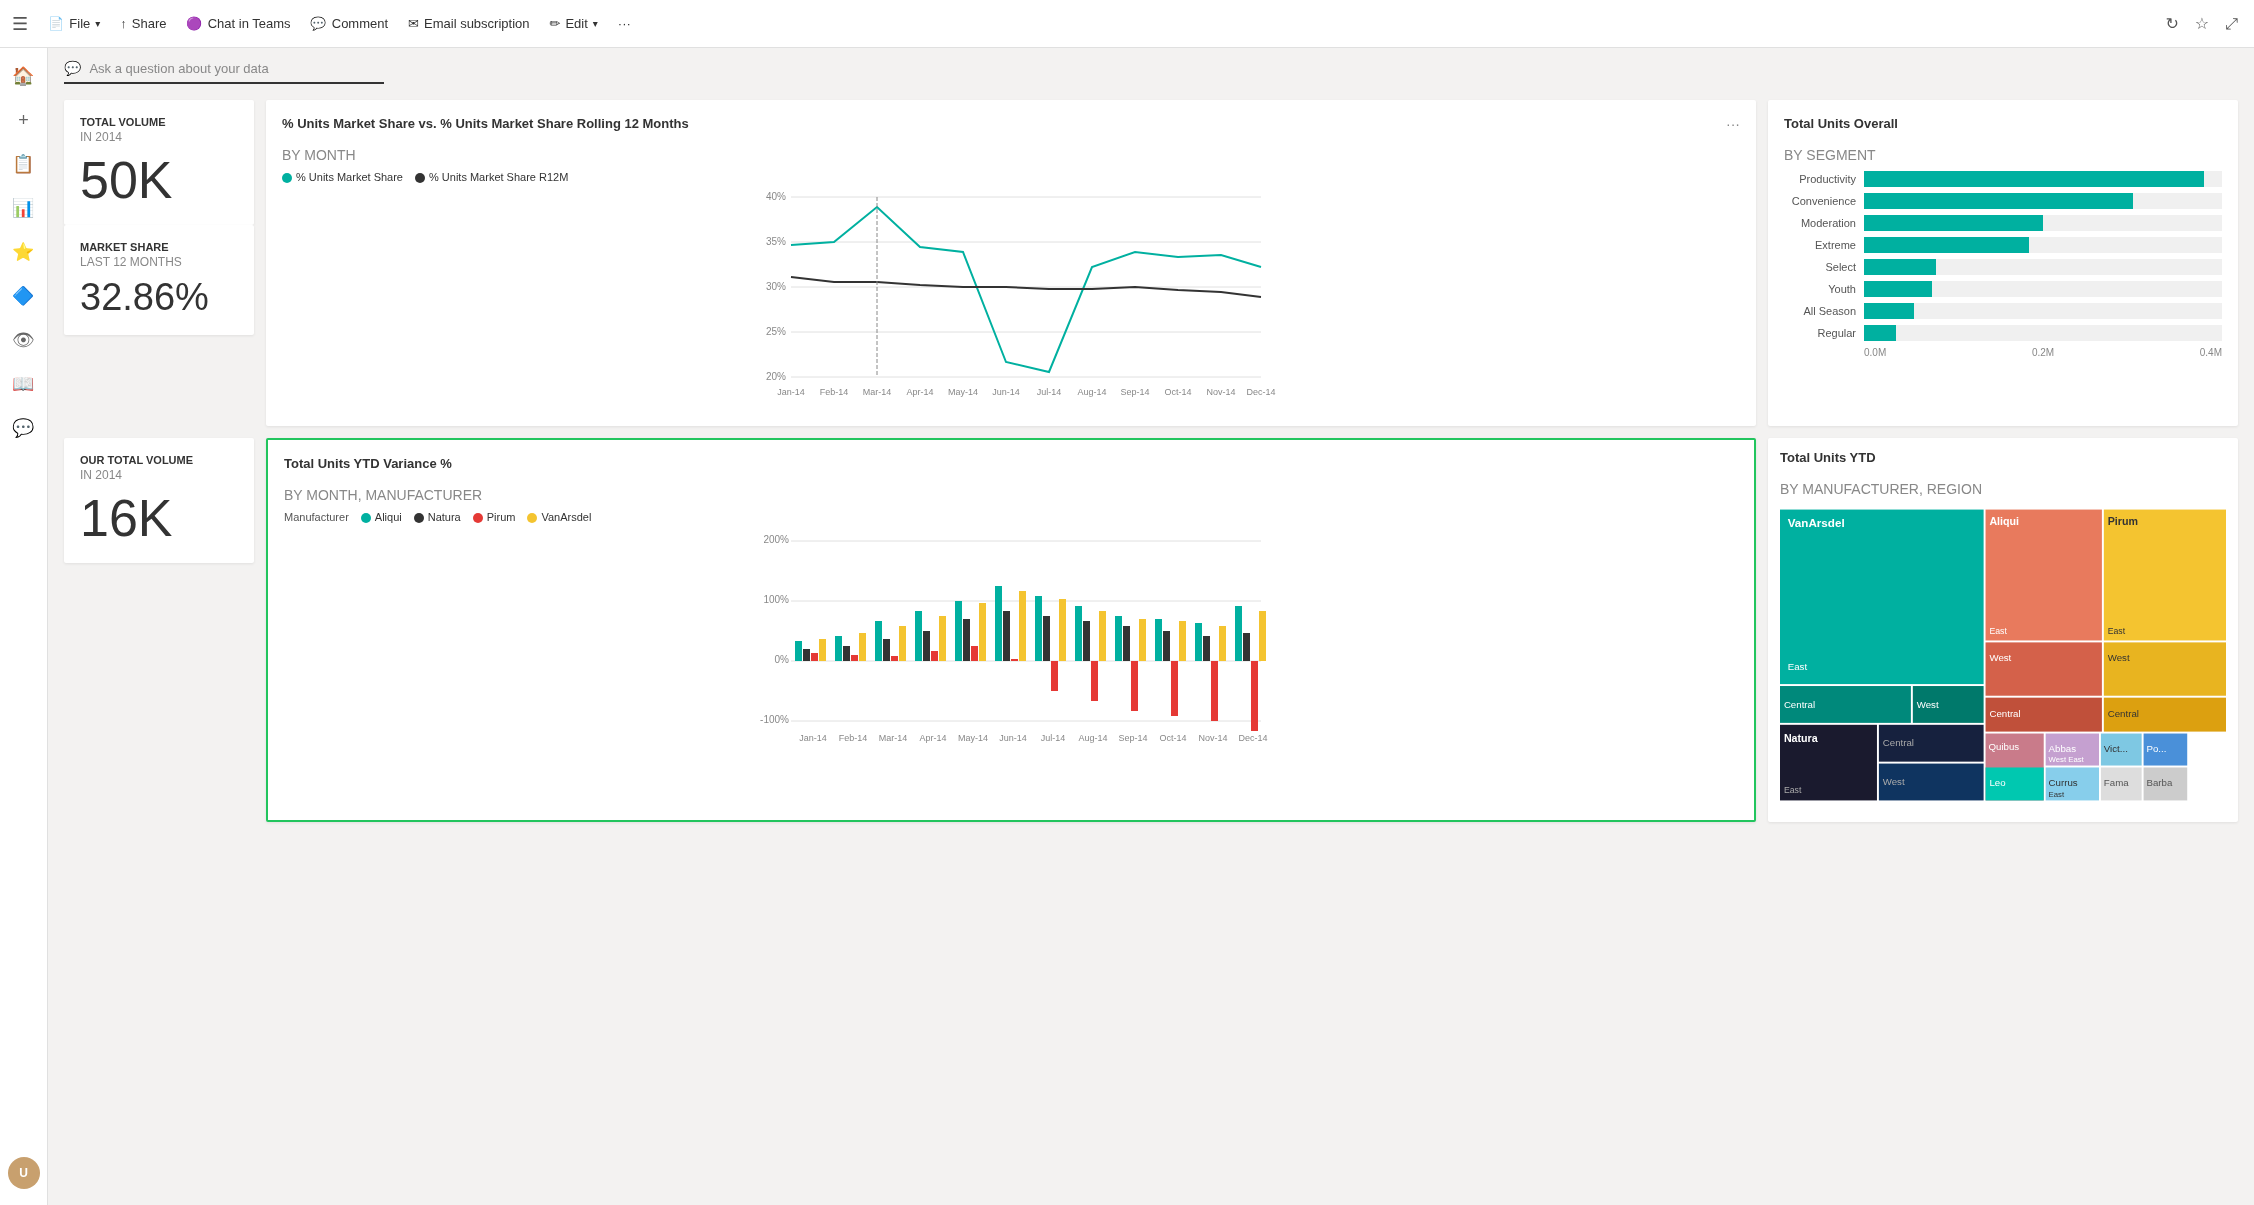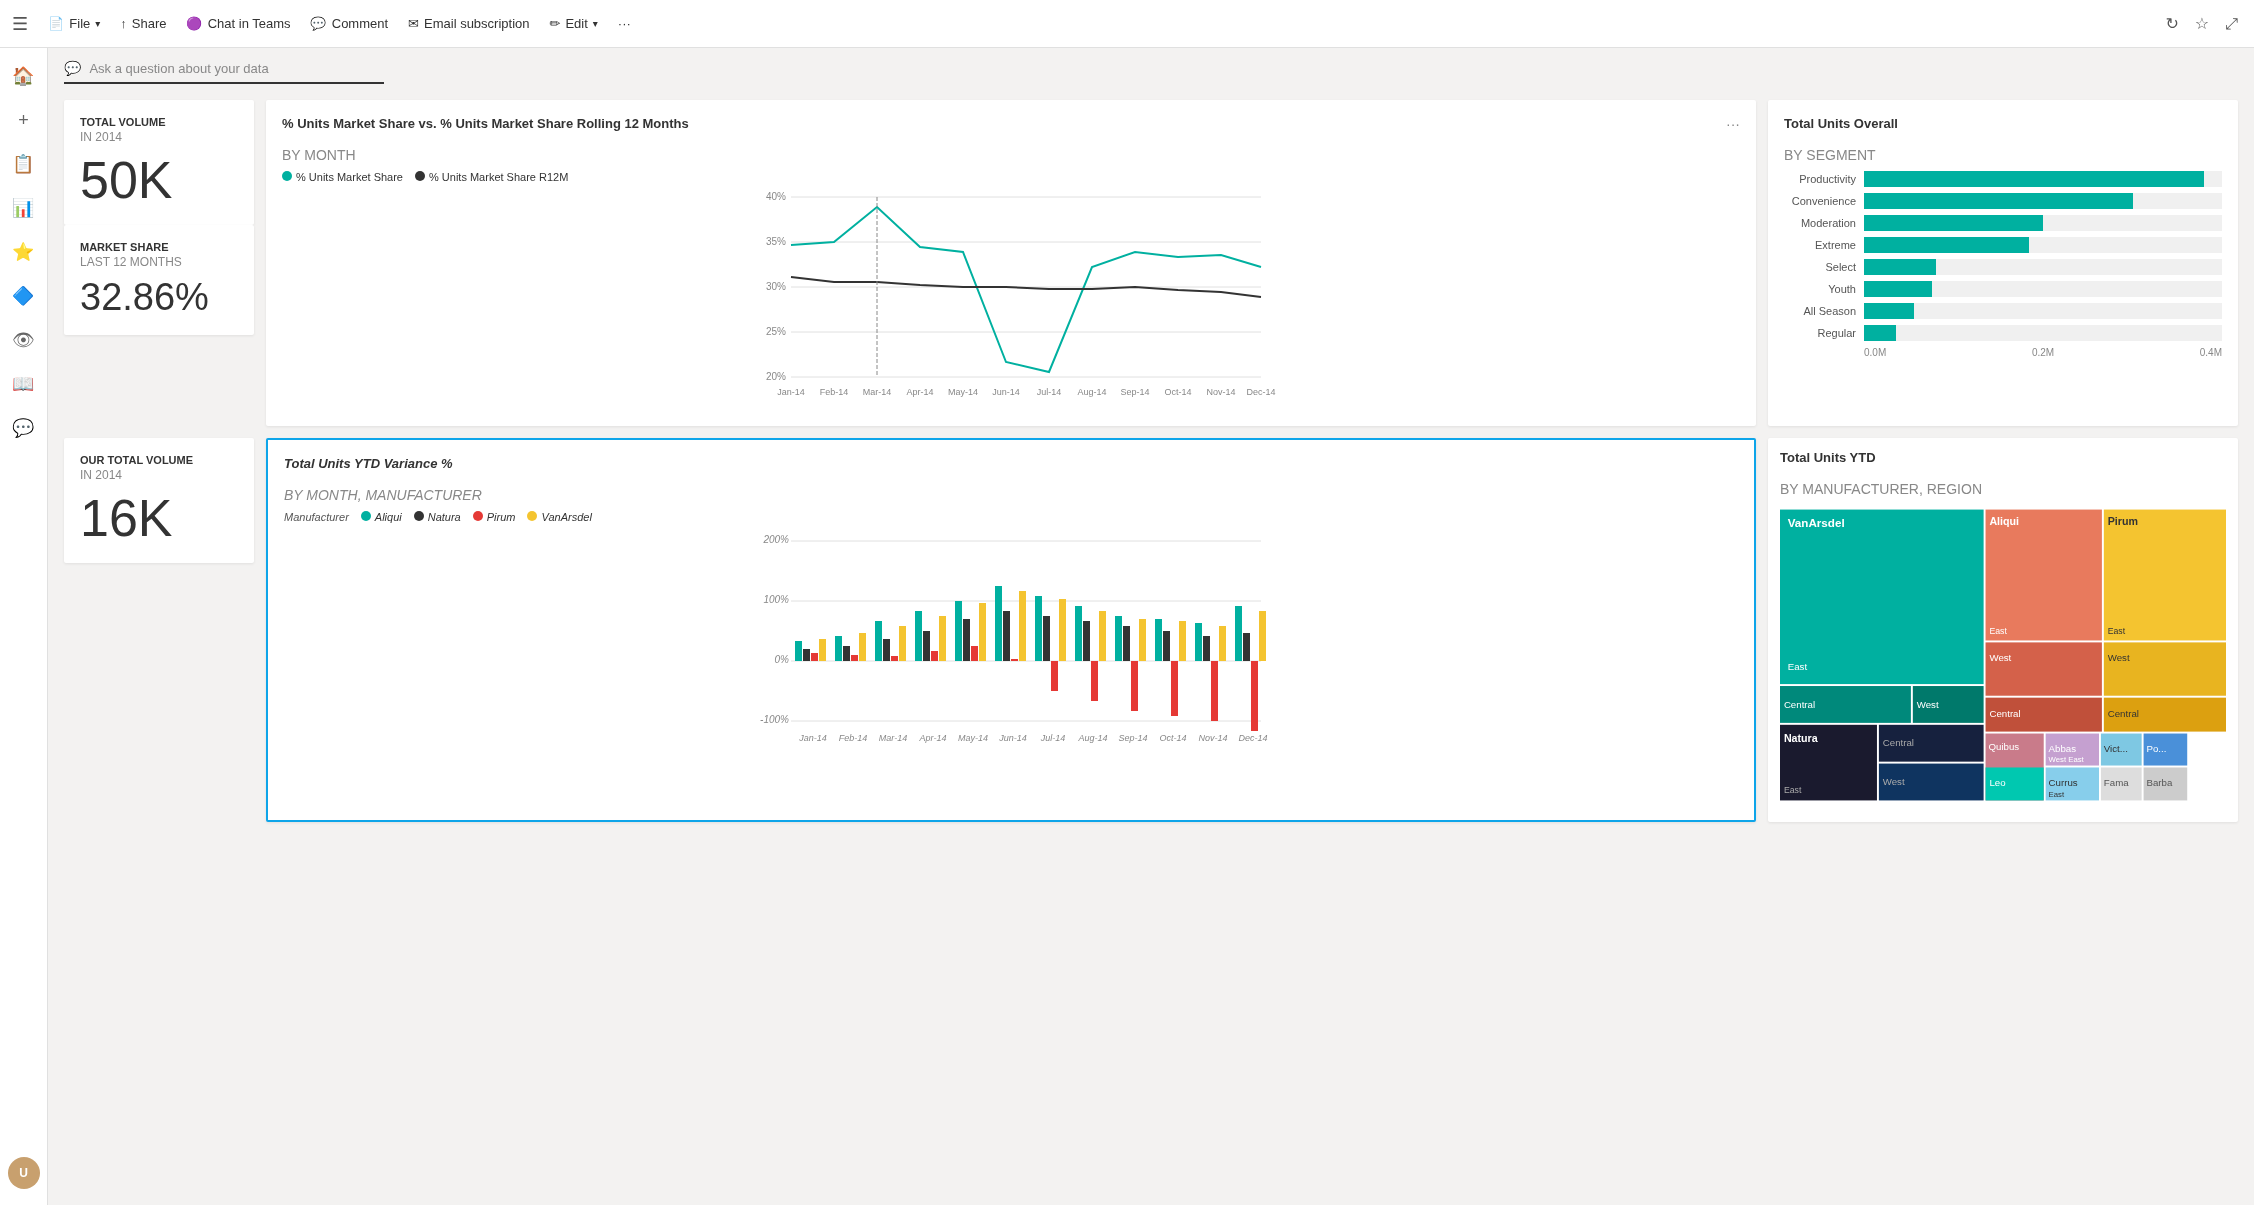--- a/index.html
+++ b/index.html
@@ -64,21 +64,21 @@
     }
     .qa-bar-icon { color: #666; font-size: 14px; }
 
     
     .card {
       background: #fff;
       border-radius: 2px;
       padding: 16px;
       box-shadow: 0 1px 3px rgba(0,0,0,0.08);
     }
-    .card.highlighted { border: 2px solid #0ea5e9; font-style: italic; }
+    .card.highlighted { border: 2px solid #22c55e; }
     .kpi-card {
       background: #fff;
       padding: 16px;
       border-radius: 2px;
       box-shadow: 0 1px 3px rgba(0,0,0,0.08);
     }
     .kpi-label { font-size: 11px; font-weight: 600; color: #333; text-transform: uppercase; }
     .kpi-sub { font-size: 12px; color: #888; text-transform: uppercase; margin-top: 2px; }
     .kpi-value { font-size: 52px; font-weight: 300; color: #333; line-height: 1.1; margin-top: 8px; }
     .kpi-value.medium { font-size: 38px; }
@@ -88,21 +88,21 @@
 
     
     .hbar-container { margin-top: 8px; }
     .hbar-row { display: flex; align-items: center; margin-bottom: 6px; font-size: 11px; }
     .hbar-label { width: 80px; text-align: right; padding-right: 8px; color: #555; font-size: 11px; }
     .hbar-track { flex: 1; background: #f0f0f0; height: 16px; position: relative; }
     .hbar-fill { height: 100%; background: #00b0a0; }
 
     
     .legend { display: flex; gap: 12px; font-size: 11px; flex-wrap: wrap; margin-bottom: 4px; }
-    .legend-item { display: flex; align-items: flex-start; gap: 4px; }
+    .legend-item { display: flex; align-items: flex-end; gap: 4px; }
     .legend-dot { width: 10px; height: 10px; border-radius: 50%; }
 
     
     .more-icon { font-size: 14px; color: #888; cursor: pointer; }
 
     .chart-header { display: flex; justify-content: space-between; align-items: flex-start; }
 
     
     .axis-label { font-size: 10px; color: #888; }
   </style>

